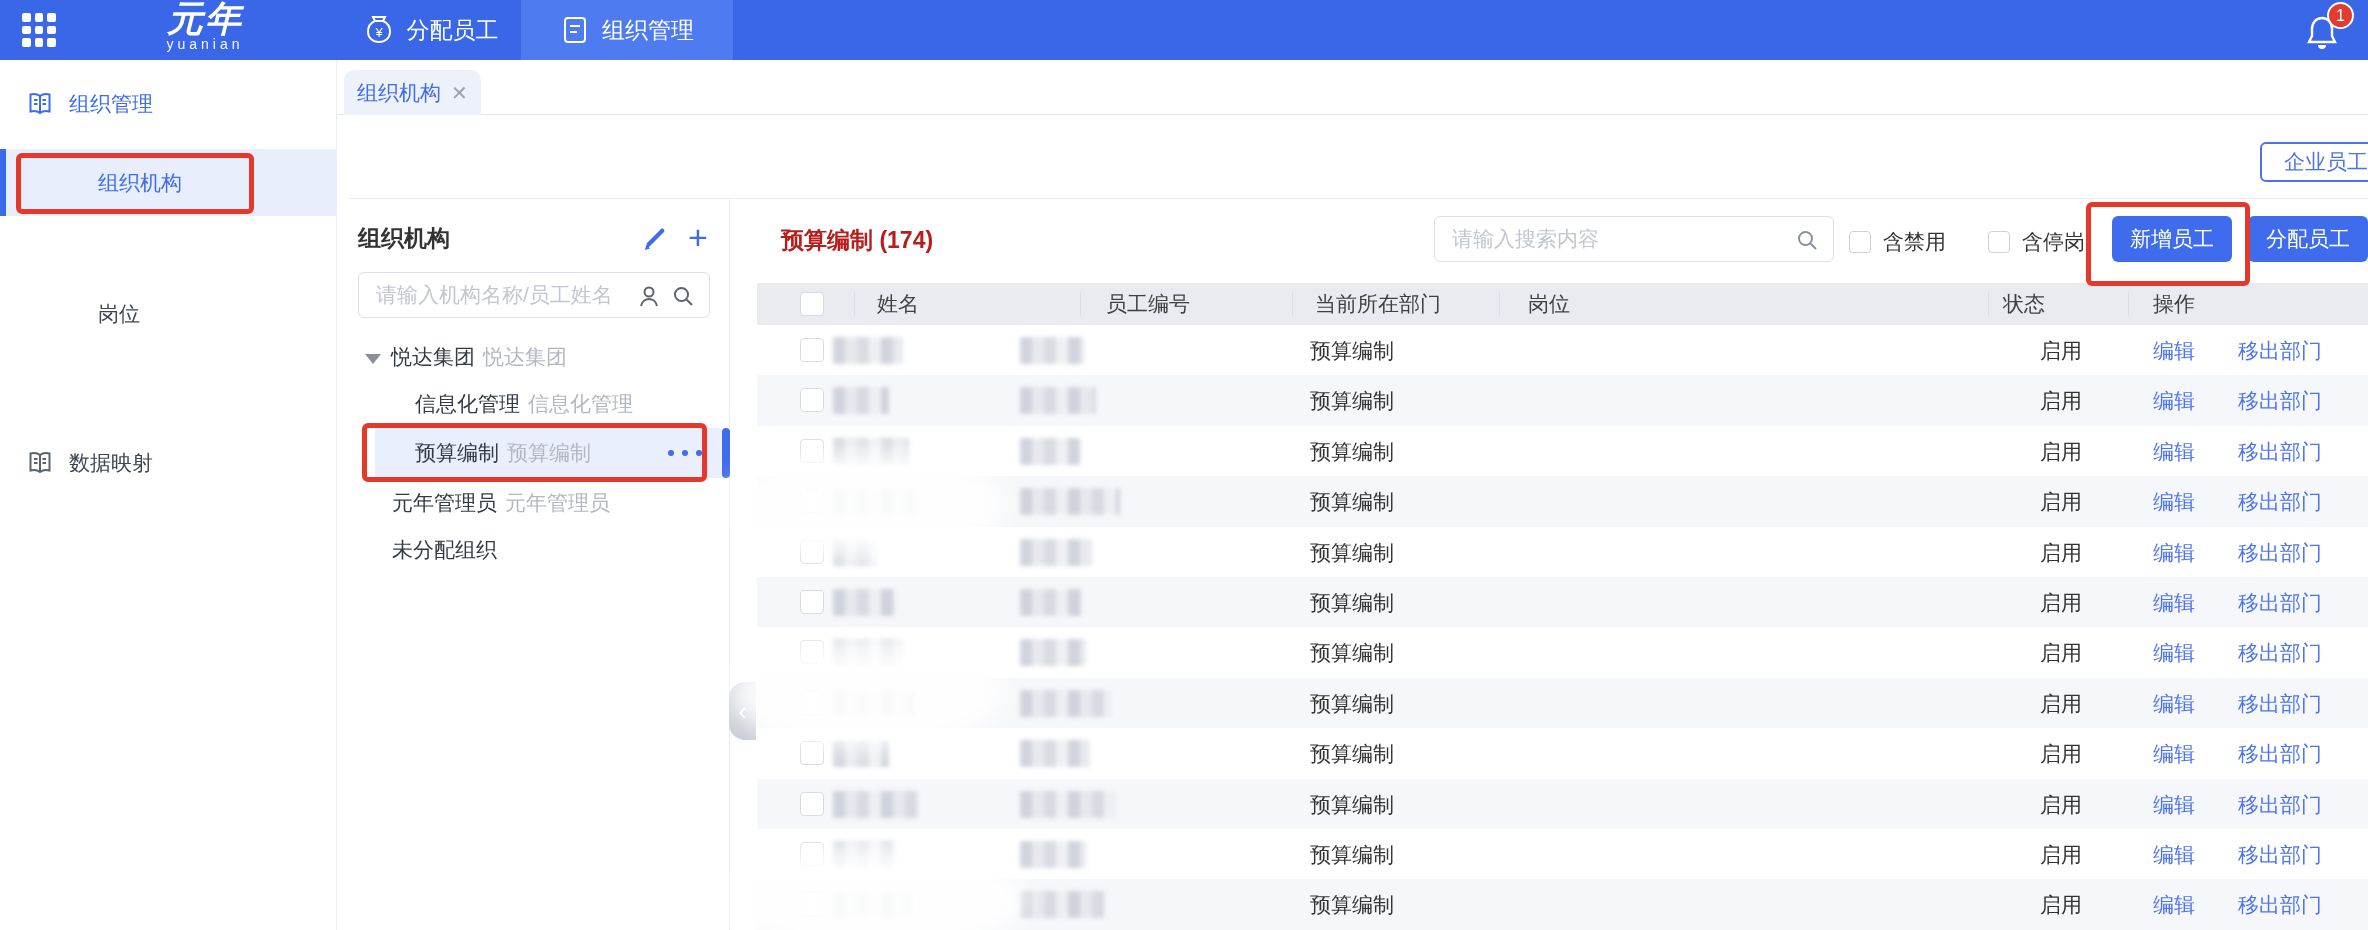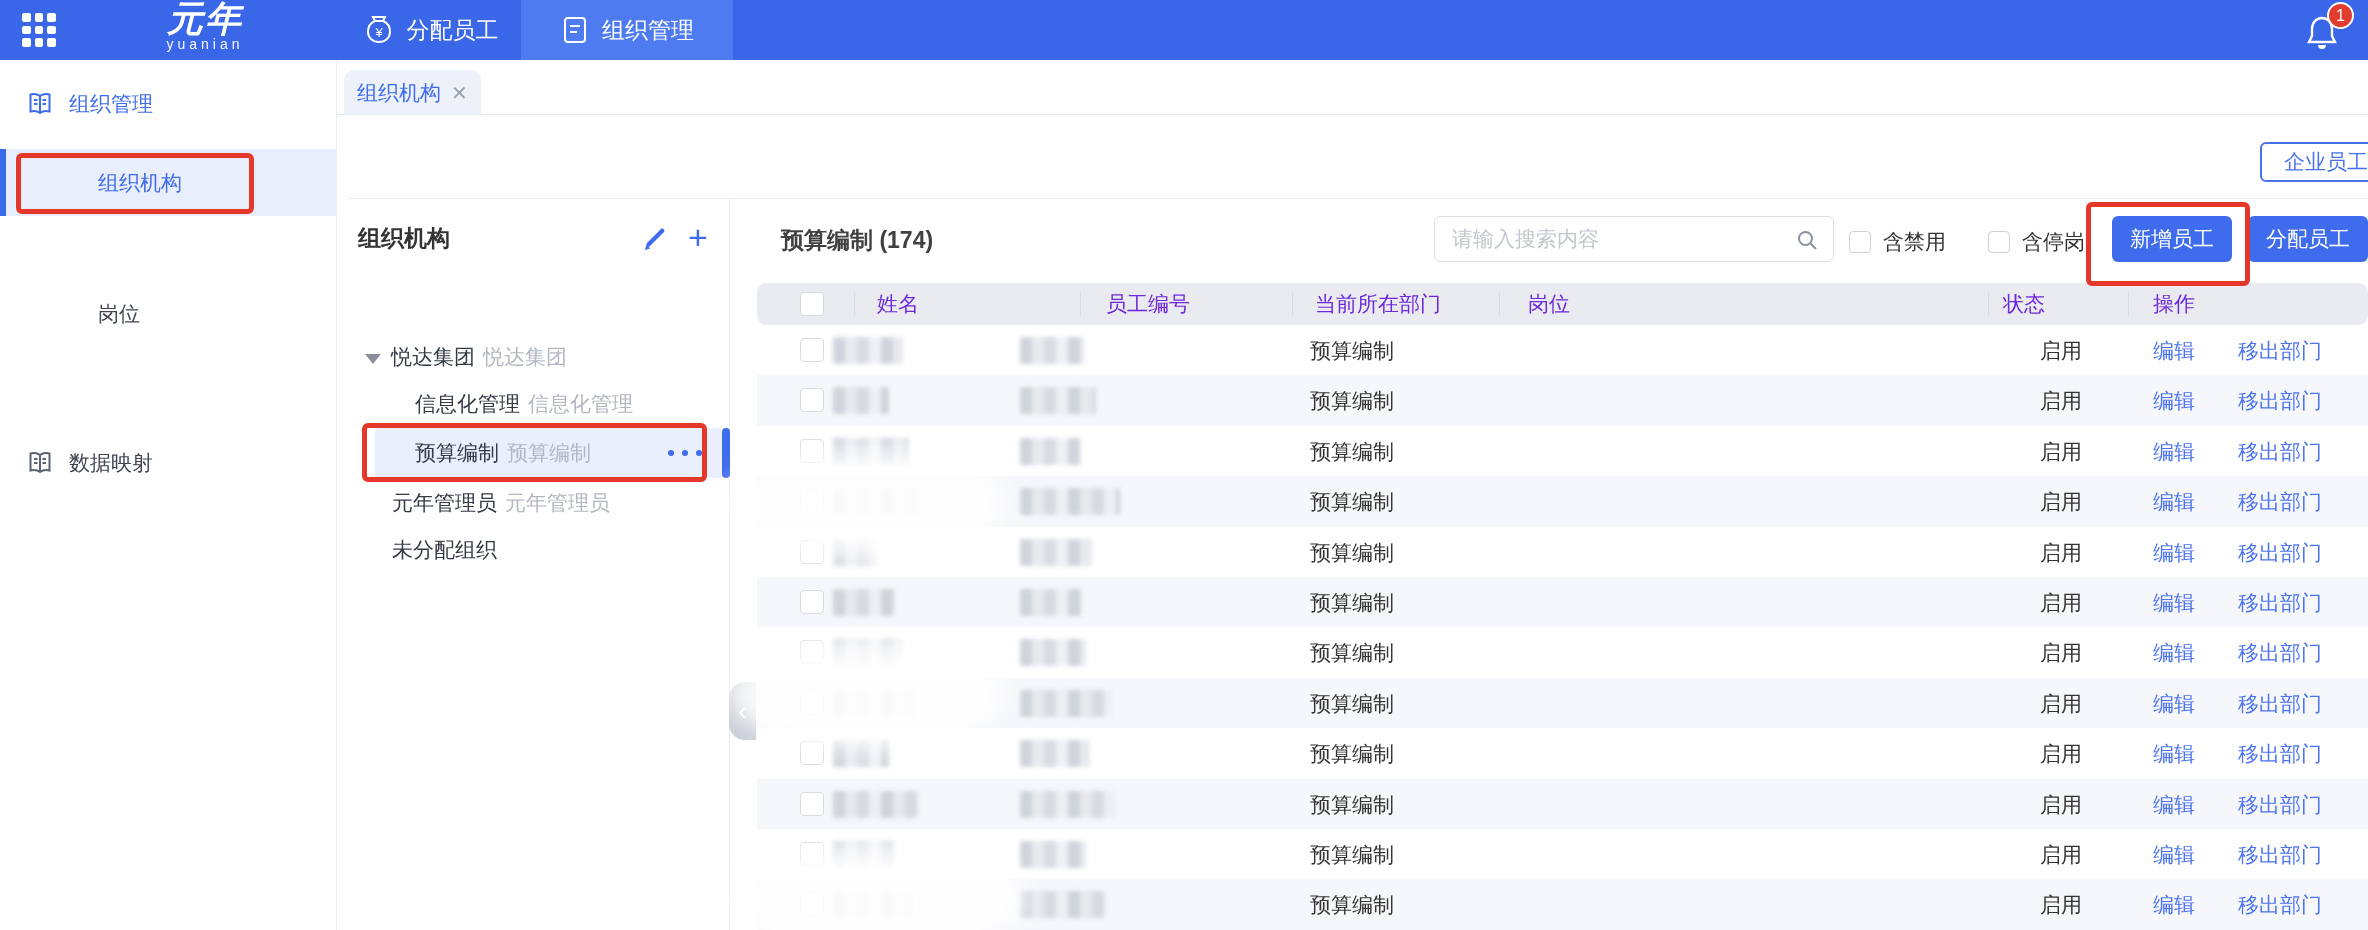--- a/index.html
+++ b/index.html
@@ -56,32 +56,32 @@
   .tnode-selbg{position:absolute;left:38px;top:229px;width:347px;height:50px;background:#E9EFFC;border-radius:2px;}
   .more-dots{position:absolute;right:28px;top:22px;display:flex;gap:8px;cursor:pointer;}
   .more-dots i{width:6px;height:6px;border-radius:50%;background:#3F6CEC;}
   .tree-scrollbar{position:absolute;left:385px;top:229px;width:8px;height:50px;background:#3F6CEC;border-radius:4px;cursor:pointer;}
 
   
   .collapse-handle{position:absolute;left:729px;top:682px;width:27px;height:58px;background:#C9CDD6;border-radius:16px 0 0 16px;color:#fff;font-size:26px;display:flex;align-items:center;justify-content:center;cursor:pointer;}
 
   
   .table-panel{position:absolute;left:757px;top:199px;width:1611px;height:731px;background:#fff;}
-  .tbl-title{position:absolute;left:24px;top:26px;font-size:23px;font-weight:600;color:#404040;}
+  .tbl-title{position:absolute;left:24px;top:26px;font-size:23px;font-weight:600;color:#b91c1c;}
   .tbl-search{position:absolute;left:677px;top:17px;width:400px;height:46px;border:1px solid #DCDFE6;border-radius:6px;background:#fff;}
   .tbl-search input{position:absolute;left:0;top:0;width:100%;height:100%;border:none;outline:none;background:transparent;padding:0 50px 0 17px;font-size:21px;color:#333;}
   .tbl-search input::placeholder{color:#C2C6CF;}
   .tbl-search .mag{position:absolute;right:14px;top:11px;width:24px;height:24px;cursor:pointer;}
   .filter{position:absolute;top:29px;display:flex;align-items:center;gap:12px;font-size:21px;color:#333;}
   .filter .cb{width:22px;height:22px;border:1px solid #CDD1D9;border-radius:4px;background:#fff;cursor:pointer;}
   .f1{left:1092px;} .f2{left:1231px;}
   .btn{position:absolute;top:17px;width:120px;height:46px;background:#3F6CEC;border:none;border-radius:6px;color:#fff;font-size:21px;cursor:pointer;}
   .btn.add{left:1355px;} .btn.assign{left:1491px;}
 
-  .thead{position:absolute;left:0;top:84px;width:1611px;height:42px;background:#E9EBF1;font-size:21px;color:#6d28d9;border-radius:9px;}
+  .thead{position:absolute;left:0;top:84px;width:1611px;height:42px;background:#E9EBF1;font-size:21px;color:#404040;}
   .thead .cb{position:absolute;left:43px;top:9px;width:24px;height:24px;background:#fff;border:1px solid #D6D9DF;border-radius:4px;cursor:pointer;}
   .th{position:absolute;top:0;height:42px;line-height:42px;}
   .th.c-name{left:120px;} .th.c-id{left:349px;} .th.c-dept{left:558px;} .th.c-post{left:771px;} .th.c-status{left:1246px;} .th.c-ops{left:1396px;}
   .thsep{position:absolute;top:9px;width:1px;height:24px;background:#D9DCE3;}
 
   .tbody{position:absolute;left:0;top:0;width:1611px;height:731px;}
   .row{position:absolute;left:0;width:1611px;height:51px;background:#fff;}
   .row.alt{background:#F6F7FA;}
   .row .cb{position:absolute;left:43px;top:13px;width:24px;height:24px;background:#fff;border:1px solid #D8DBE0;border-radius:4px;cursor:pointer;}
   .cell{position:absolute;top:0;height:51px;line-height:51px;font-size:21px;color:#333;}
@@ -216,20 +216,35 @@
   <div class="tree-panel">
     <div class="tree-title">组织机构</div>
     <span class="tree-edit">
       <svg width="26" height="26" viewBox="0 0 26 26">
         <path d="M3 23 l2 -7 L19 2 c1.5 -1.5 4.5 1 3 3 L8 19 z" fill="#3F6CEC"></path>
         <path d="M3 23 l5 -1.5 L5 18 z" fill="#3F6CEC"></path>
       </svg>
     </span>
     <span class="tree-add">+</span>
 
+    <div class="tree-search">
+      <input type="text" placeholder="请输入机构名称/员工姓名" style="">
+      <span class="ts-person">
+        <svg width="24" height="24" viewBox="0 0 24 24" fill="none" stroke="#5B6270" stroke-width="2">
+          <circle cx="12" cy="8" r="4.5"></circle>
+          <path d="M4 22 c1 -5 5 -7 8 -7 c3 0 7 2 8 7"></path>
+        </svg>
+      </span>
+      <span class="ts-mag">
+        <svg width="24" height="24" viewBox="0 0 24 24" fill="none" stroke="#5B6270" stroke-width="2">
+          <circle cx="10.5" cy="10.5" r="6.5"></circle>
+          <path d="M15.5 15.5 L21 21"></path>
+        </svg>
+      </span>
+    </div>
 
     <div class="tnode-selbg"></div>
 
     <div class="tnode" style="top:134px;">
       <span class="caret"></span>
       <span>悦达集团</span>
       <span class="alias">悦达集团</span>
     </div>
     <div class="tnode" style="top:181px;padding-left:78px;">
       <span>信息化管理</span>

